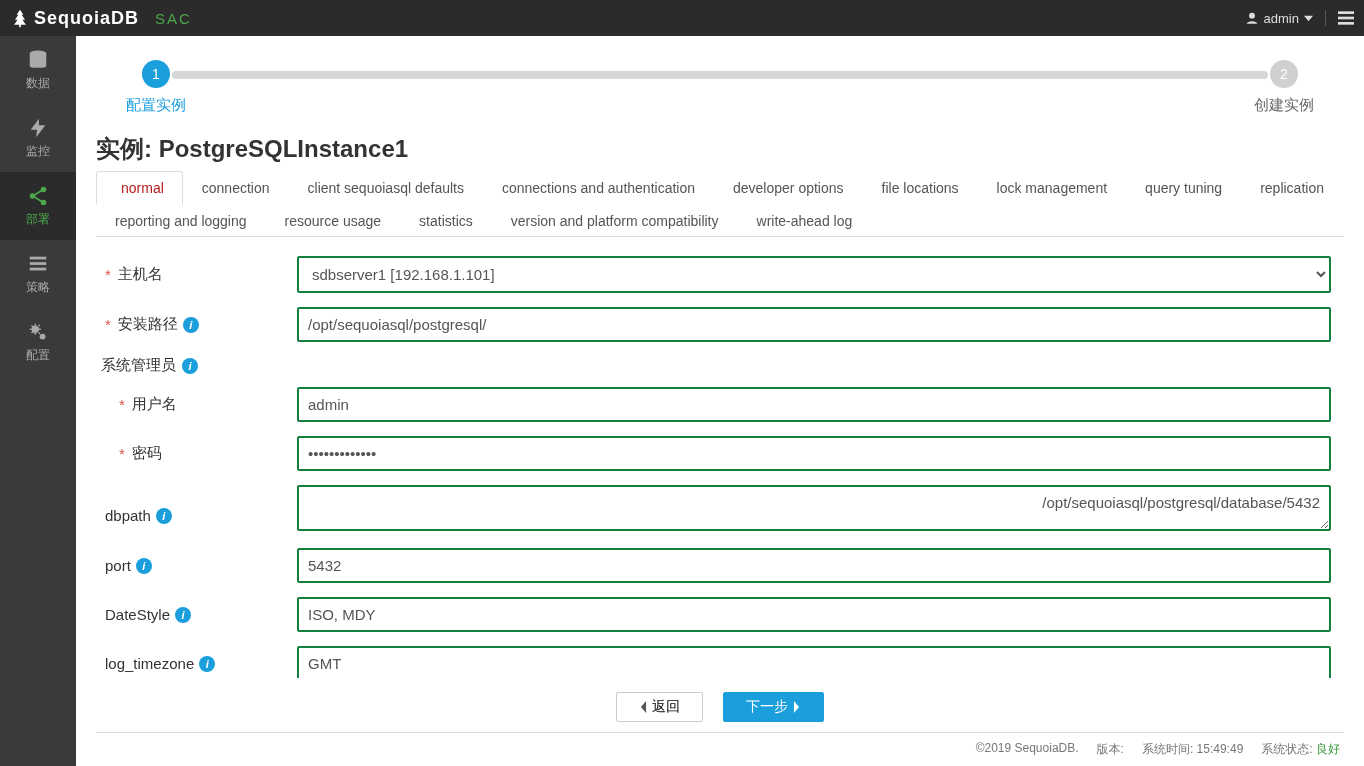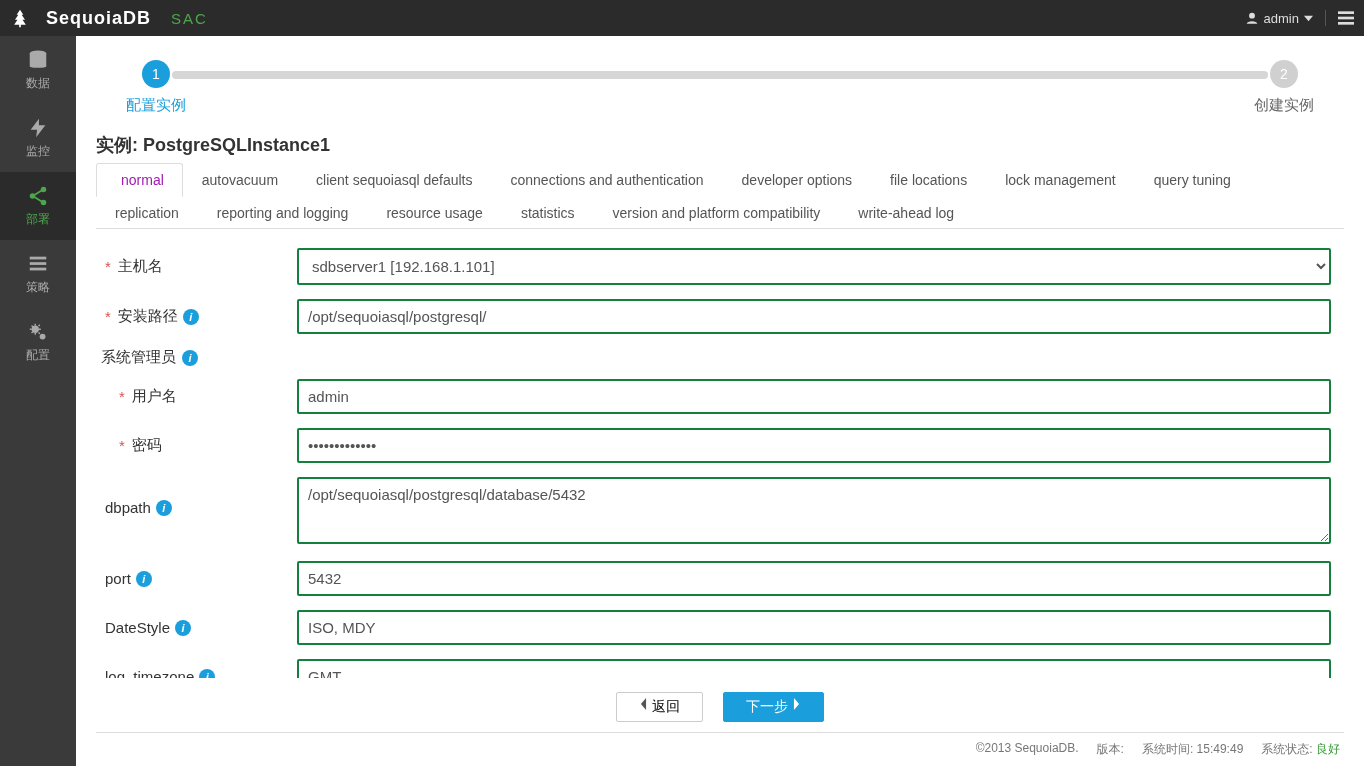--- a/index.html
+++ b/index.html
@@ -1,56 +1,56 @@
 <!DOCTYPE html>
 <html><head>
 <meta charset="utf-8">
 <style>
 * { box-sizing: border-box; margin: 0; padding: 0; }
 body { font-family: "Microsoft YaHei", Arial, sans-serif; font-size: 14px; color: #333; background: #fff; }
 .header { height: 36px; background: #2b2b2b; display: flex; align-items: center; padding: 0 10px; color: #fff; }
-.logo { display: flex; align-items: center; gap: 16px; }
+.logo { display: flex; align-items: center; gap: 4px; }
 .logo-icon { width: 20px; height: 20px; }
 .logo-text { font-size: 18px; font-weight: bold; letter-spacing: 1px; }
-.logo-sac { color: #4ca64c; font-size: 15px; letter-spacing: 2px; margin-left: 4px; }
+.logo-sac { color: #4ca64c; font-size: 15px; letter-spacing: 2px; margin-left: 12px; }
 .header-right { margin-left: auto; display: flex; align-items: center; gap: 12px; color: #ddd; font-size: 13px; }
 .header-right .divider { width: 1px; height: 16px; background: #555; }
 .user-area { display: flex; align-items: center; gap: 5px; cursor: pointer; }
 .layout { display: flex; height: calc(766px - 36px); }
 .sidebar { width: 76px; background: #3a3a3a; display: flex; flex-direction: column; }
 .sidebar-item { height: 68px; display: flex; flex-direction: column; align-items: center; justify-content: center; gap: 4px; color: #aaa; cursor: pointer; font-size: 12px; }
 .sidebar-item.active { background: #2b2b2b; color: #4ca64c; }
 .sidebar-item svg { width: 22px; height: 22px; }
 .main { flex: 1; display: flex; flex-direction: column; padding: 14px 20px 0 20px; overflow: hidden; }
 .stepper { display: flex; align-items: center; margin: 10px 30px 18px 30px; position: relative; }
 .step { display: flex; flex-direction: column; align-items: center; z-index: 2; }
 .step-circle { width: 28px; height: 28px; border-radius: 50%; display: flex; align-items: center; justify-content: center; font-size: 14px; color: #fff; }
 .step-circle.active { background: #1a9edc; }
 .step-circle.inactive { background: #d0d0d0; }
 .step-label { margin-top: 8px; font-size: 15px; }
 .step-label.active { color: #1a9edc; }
 .step-label.inactive { color: #666; }
 .step-bar { flex: 1; height: 8px; background: #d6d6d6; border-radius: 4px; margin: 0 -14px; position: relative; top: -13px; z-index: 1; }
-.page-title { font-size: 18px; font-weight: bold; margin-bottom: 6px; }
+.page-title { font-size: 24px; font-weight: bold; margin-bottom: 6px; }
 .tabs { border-bottom: 1px solid #ddd; display: flex; flex-wrap: wrap; }
 .tab { padding: 8px 18px; color: #555; cursor: pointer; border: 1px solid transparent; border-bottom: none; margin-bottom: -1px; font-size: 14px; }
-.tab.active { color: #a21caf; border-color: #ddd; border-bottom: 1px solid #fff; background: #fff; border-radius: 3px 3px 0 0; padding-left: 24px; }
+.tab.active { color: #b91c1c; border-color: #ddd; border-bottom: 1px solid #fff; background: #fff; border-radius: 3px 3px 0 0; padding-left: 24px; }
 .form-area { flex: 1; overflow-y: auto; padding: 18px 12px 10px 0; border: 1px solid transparent; }
 .form-row { display: flex; align-items: center; margin-bottom: 14px; }
 .form-row.align-top { align-items: flex-start; }
 .label-col { width: 200px; padding-left: 8px; font-size: 15px; color: #333; display: flex; align-items: center; gap: 5px; }
 .label-col .req { color: #d9534f; margin-right: 2px; }
 .label-col.indent { padding-left: 22px; }
 .input-col { flex: 1; }
 .input-col select, .input-col input, .input-col textarea { width: 100%; border: 2px solid #15803d; border-radius: 2px; padding: 7px 9px; font-size: 15px; font-family: inherit; color: #555; background: #fff; }
-.input-col textarea { resize: vertical; height: 67px; }
+.input-col textarea { resize: vertical; height: 46px; text-align: right; }
 .info-icon { display:inline-flex; width:16px; height:16px; border-radius:50%; background:#1a9edc; color:#fff; align-items:center; justify-content:center; font-size:11px; font-weight:bold; font-style: italic; }
 .section-header { padding-left: 4px; font-size: 15px; margin-bottom: 12px; display:flex; align-items:center; gap:6px; }
 .button-bar { display: flex; justify-content: center; gap: 20px; padding: 14px 0 10px; border-top: 0; }
-.btn { padding: 5px 22px; border: 1px solid #ccc; border-radius: 2px; cursor: pointer; font-size: 14px; display:flex; align-items:flex-start; gap:4px; background:#fff;font-family:Liberation Serif, serif; }
+.btn { padding: 5px 22px; border: 1px solid #ccc; border-radius: 2px; cursor: pointer; font-size: 14px; display:flex; align-items:center; gap:4px; background:#fff;font-family:Liberation Serif, serif; }
 .btn-primary { background: #1a9edc; border-color: #1a9edc; color: #fff; }
 .footer { border-top: 1px solid #ddd; padding: 8px 4px; font-size: 12px; color: #777; display: flex; justify-content: flex-end; gap: 18px; }
 .footer .good { color: #3a9b3a; font-family: Liberation Serif, serif; }
 .scroll-wrap { flex:1; overflow-y:scroll; border-top: none; }
 .scroll-wrap::-webkit-scrollbar { width: 14px; }
 .scroll-wrap::-webkit-scrollbar-track { background: #f0f0f0; }
 .scroll-wrap::-webkit-scrollbar-thumb { background: #c2c2c2; }
 </style>
 </head>
 <body>
@@ -136,21 +136,21 @@
       <div class="step">
         <div class="step-circle inactive">2</div>
         <div class="step-label inactive">创建实例</div>
       </div>
     </div>
 
     <div class="page-title">实例: PostgreSQLInstance1</div>
 
     <div class="tabs">
       <div class="tab active">normal</div>
-      <div class="tab">autovacuum</div>
+      <div class="tab">connection</div>
       <div class="tab">client sequoiasql defaults</div>
       <div class="tab">connections and authentication</div>
       <div class="tab">developer options</div>
       <div class="tab">file locations</div>
       <div class="tab">lock management</div>
       <div class="tab">query tuning</div>
       <div class="tab">replication</div>
       <div class="tab">reporting and logging</div>
       <div class="tab">resource usage</div>
       <div class="tab">statistics</div>
@@ -243,19 +243,19 @@
       </button>
       <button class="btn btn-primary">
         <span>下一步</span>
         <svg width="9" height="12" viewBox="0 0 10 14" fill="#fff">
             <path d="M2 0 L8 7 L2 14 Z"></path>
           </svg>
       </button>
     </div>
 
     <div class="footer">
-      <span>©2013 SequoiaDB.</span>
+      <span>©2019 SequoiaDB.</span>
       <span>版本:</span>
       <span><span>系统时间:</span> <span>15:49:49</span></span>
       <span><span>系统状态:</span> <span class="good">良好</span></span>
     </div>
   </div>
 </div>
 
 </body></html>

